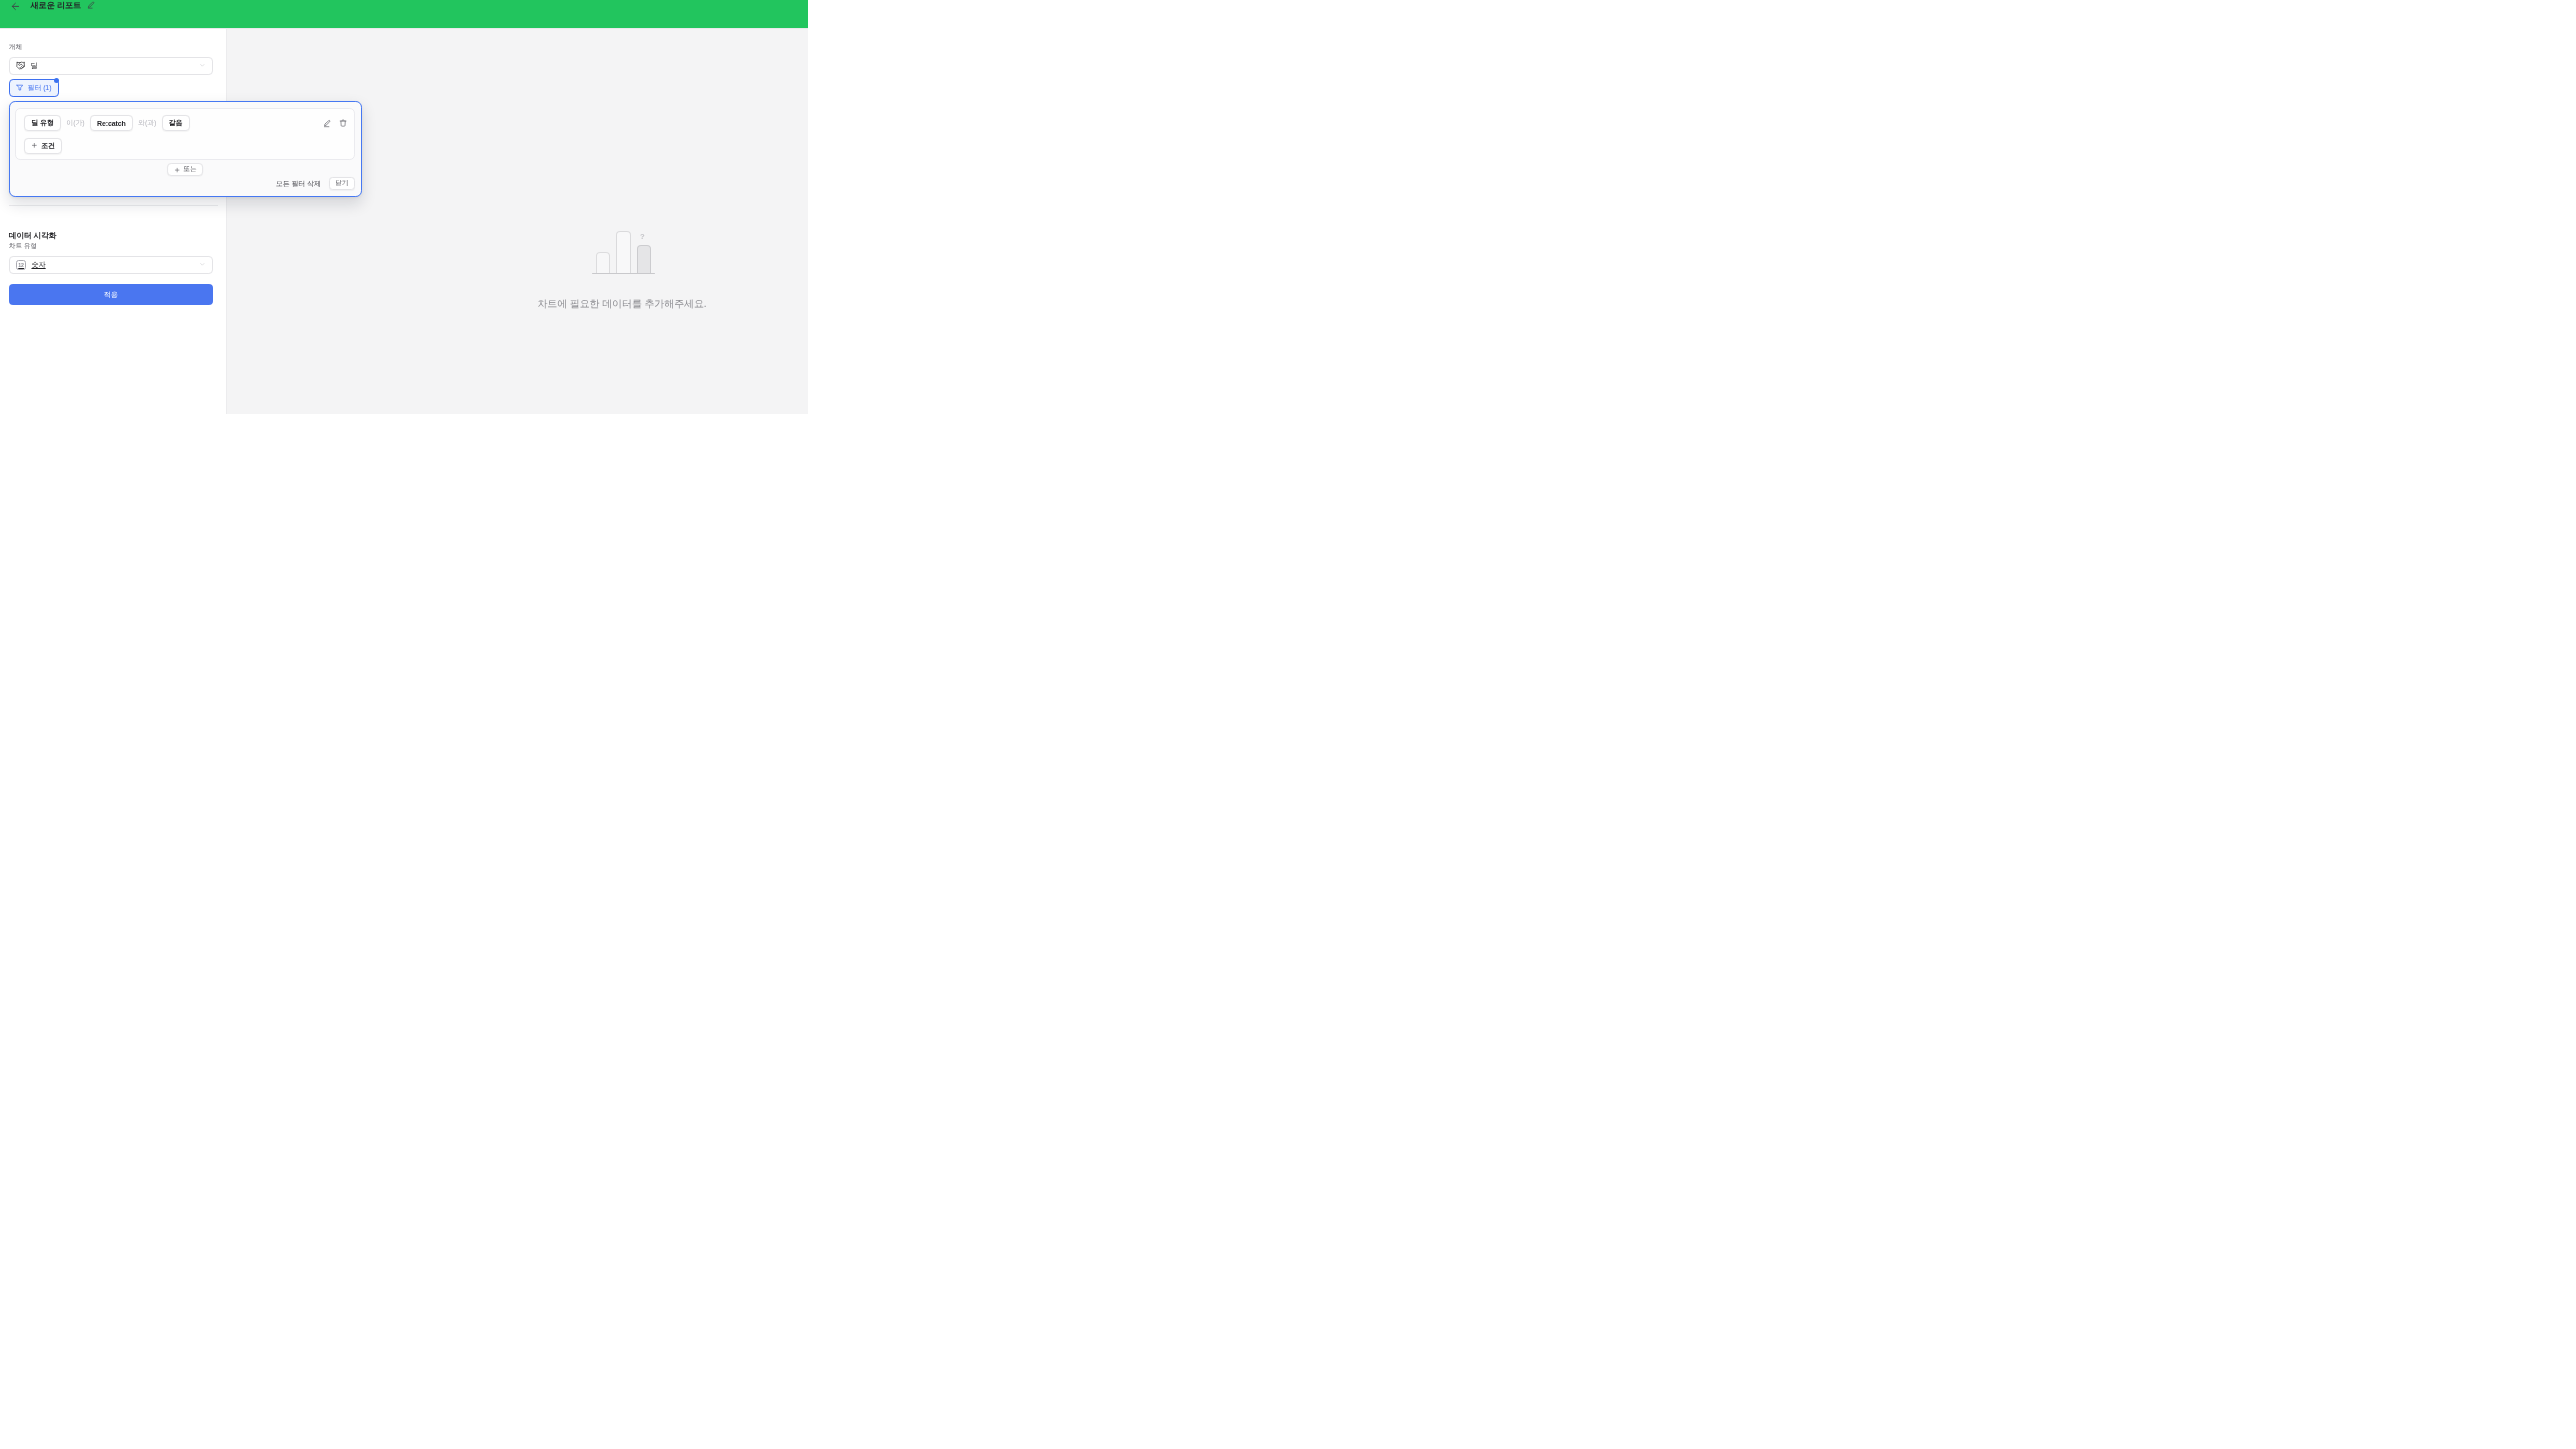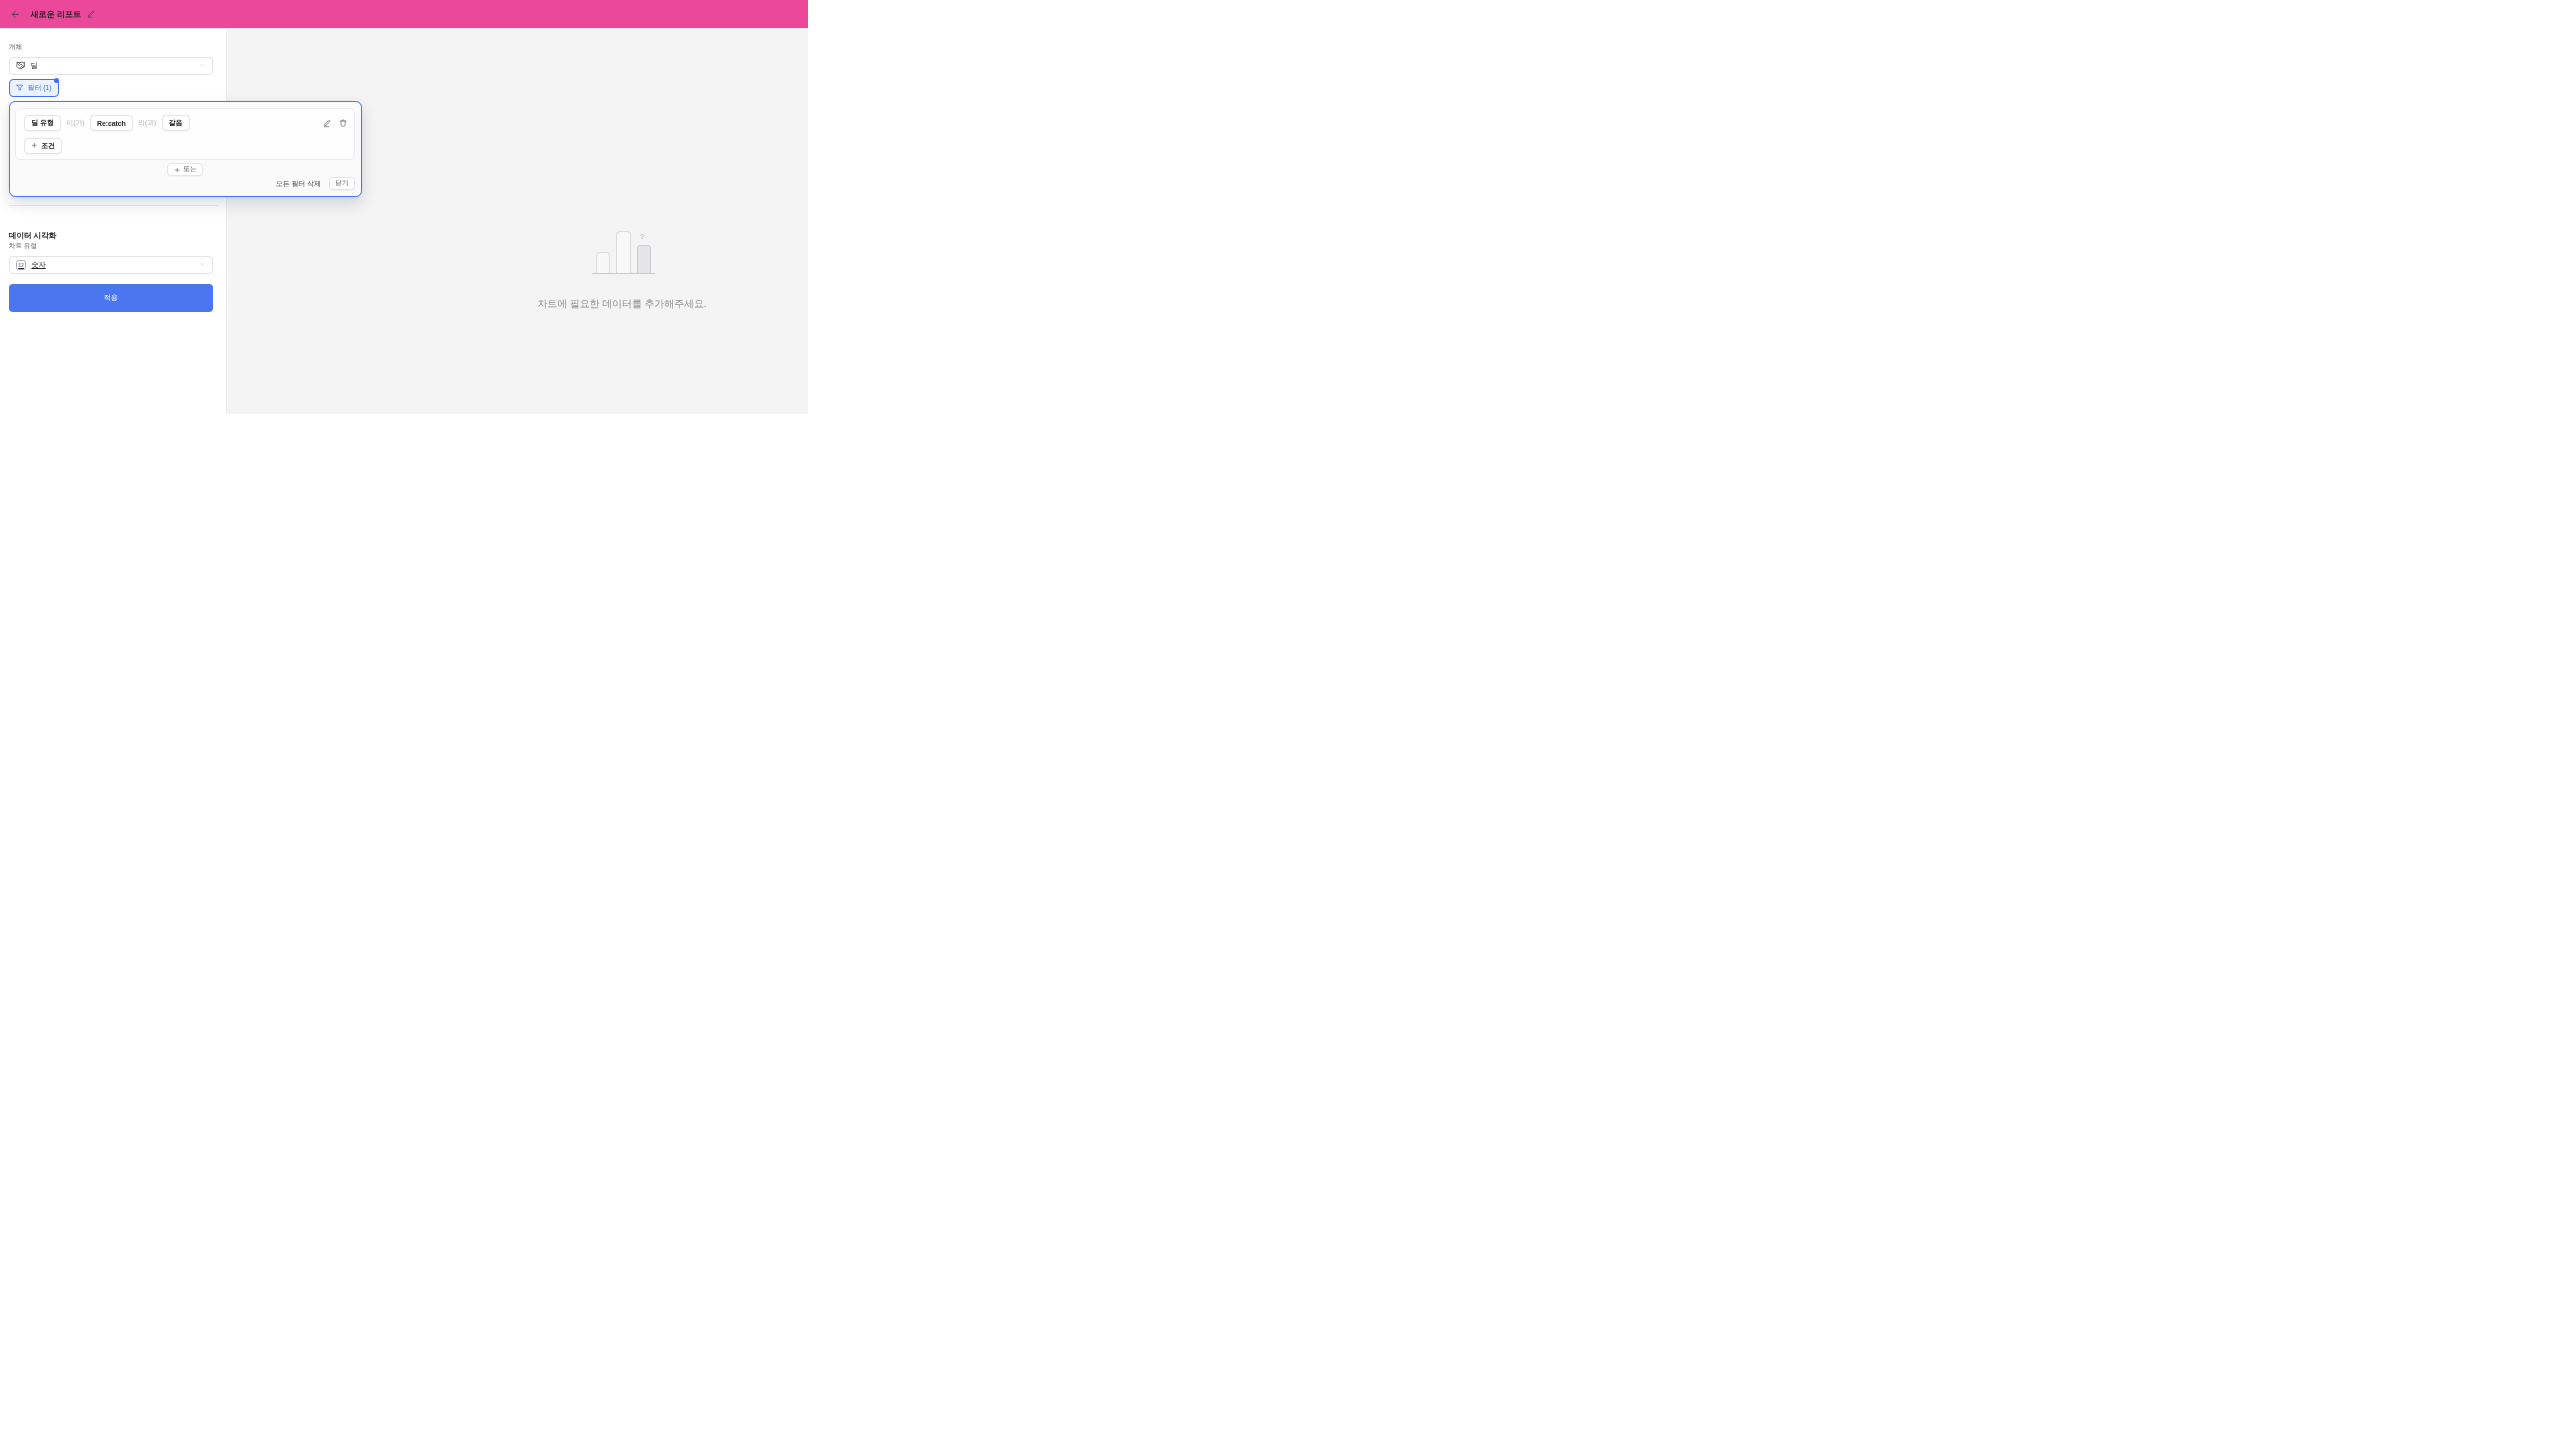--- a/index.html
+++ b/index.html
@@ -6,22 +6,22 @@
   html,body { width:808px; height:414px; }
   body {
     font-family:"Liberation Sans","DejaVu Sans",sans-serif;
     background:#ffffff; color:#232326; overflow:hidden; position:relative;
   }
   svg { display:block; }
 
   
   .header {
     position:absolute; left:0; top:0; width:808px; height:29px;
-    background:#ec4899; border-bottom:0.5px solid #e9e9eb;
-    display:flex; align-items:center; padding:0 8.8px; z-index:20;
+    background:#22c55e; border-bottom:0.5px solid #e9e9eb;
+    display:flex; align-items:flex-start; padding:0 8.8px; z-index:20;
   }
   .back-btn { width:12.4px; height:12.4px; display:flex; align-items:center; justify-content:center; cursor:pointer; color:#3f3f46; }
   .header-title { margin-left:9.3px; font-size:8.2px; font-weight:600; color:#232326; letter-spacing:-0.1px; }
   .edit-btn { margin-left:5.2px; width:10.3px; height:10.3px; display:flex; align-items:center; justify-content:center; cursor:pointer; color:#3f3f46; }
 
   
   .main-panel {
     position:absolute; left:226px; top:29px; right:0; bottom:0;
     background:#f4f4f5; border-left:0.5px solid #ececee;
   }
@@ -59,21 +59,21 @@
     position:absolute; left:8.8px; top:50px; width:50px; height:17.5px;
     background:#edf3fe; border:0.8px solid #3e70f1; border-radius:4.1px;
     display:flex; align-items:center; justify-content:center; gap:3.6px;
     color:#3d6ef0; font-size:7px; font-weight:500; cursor:pointer; letter-spacing:-0.1px;
   }
   .filter-badge-dot { position:absolute; top:-2.1px; right:-1.5px; width:5.2px; height:5.2px; border-radius:50%; background:#3a72f1; }
   .section-divider { position:absolute; left:8.8px; top:176px; width:209px; height:0.5px; background:#ececee; }
   .viz-heading { position:absolute; left:8.8px; top:190px; font-size:7.7px; font-weight:700; color:#232326; letter-spacing:-0.1px;margin-top:12px; }
   .label-chart-type { top:213px; }
   .apply-btn {
-    position:absolute; left:8.8px; top:255px; width:204px; height:28px;
+    position:absolute; left:8.8px; top:255px; width:204px; height:21px;
     background:#4a76f0; border:none; border-radius:4.1px;
     color:#fff; font-size:7.2px; font-weight:500; cursor:pointer; letter-spacing:-0.1px;
     font-family:inherit;
   }
 
   
   .filter-popover {
     position:absolute; left:8.8px; top:101px; width:353px; height:96px;
     background:#fafafb; border:1px solid #4678f2; border-radius:6.2px;
     box-shadow:0 6.2px 14.4px rgba(15,23,42,.14), 0 1px 3.1px rgba(15,23,42,.06);

